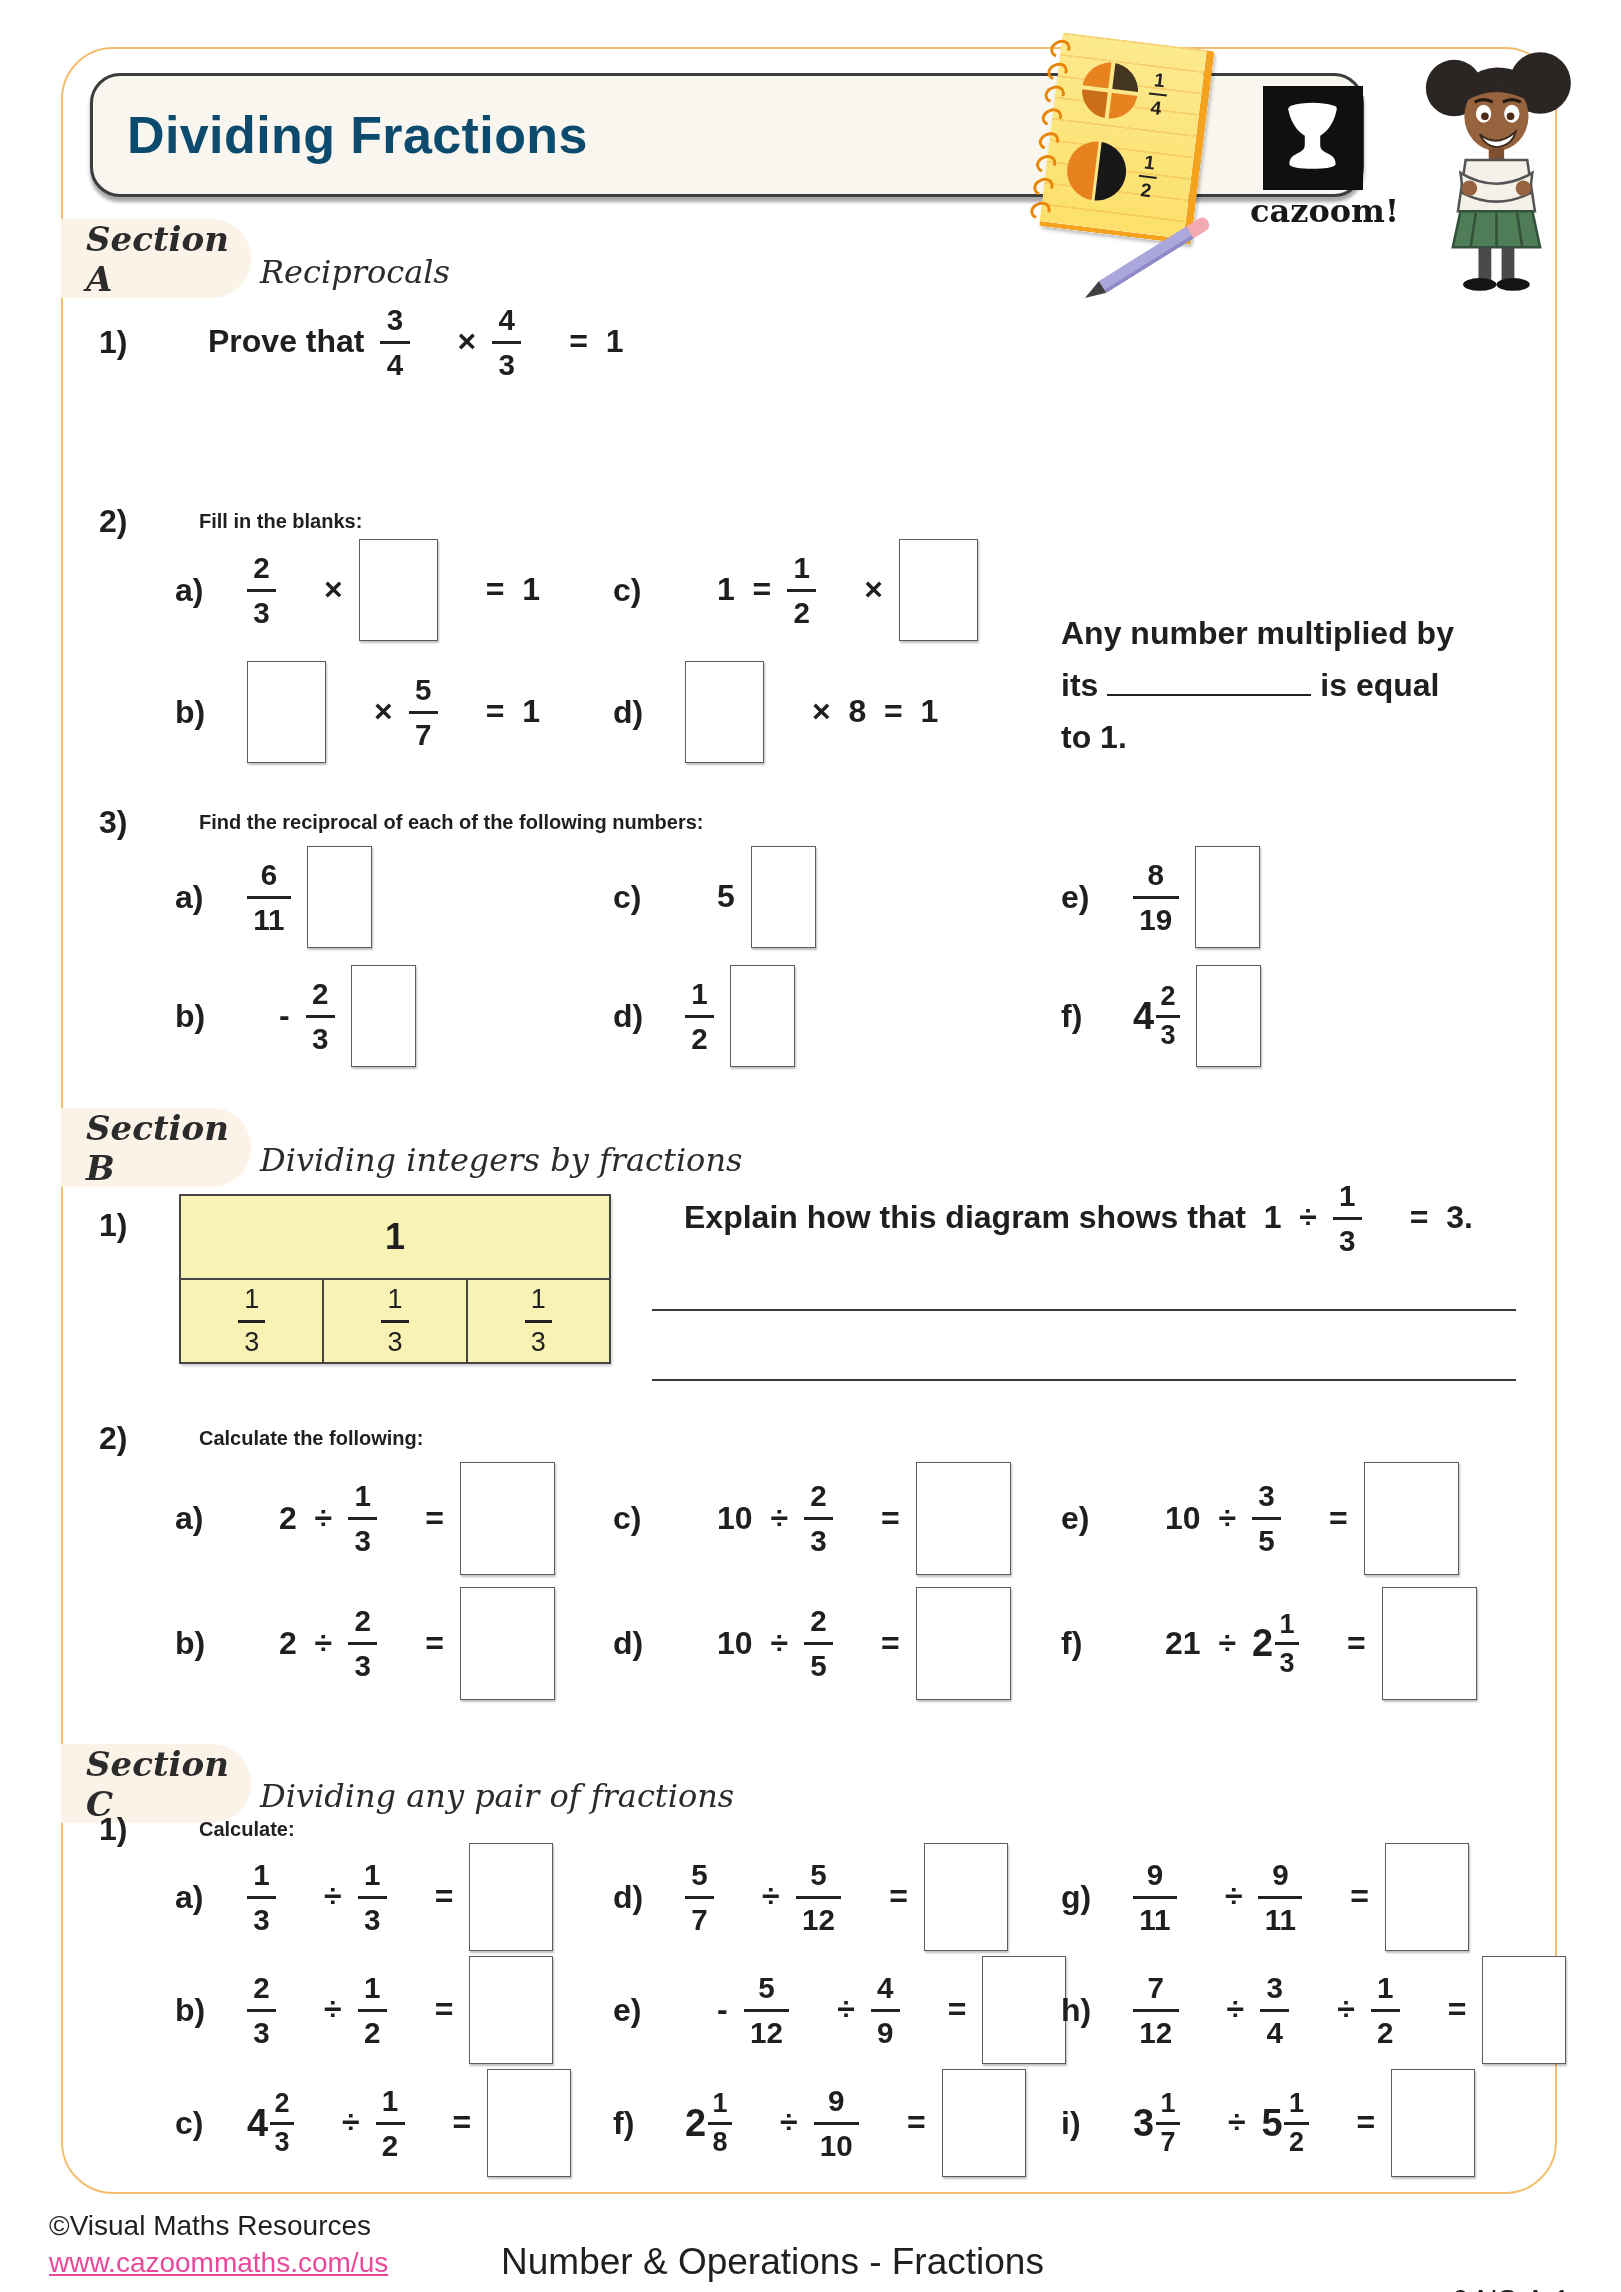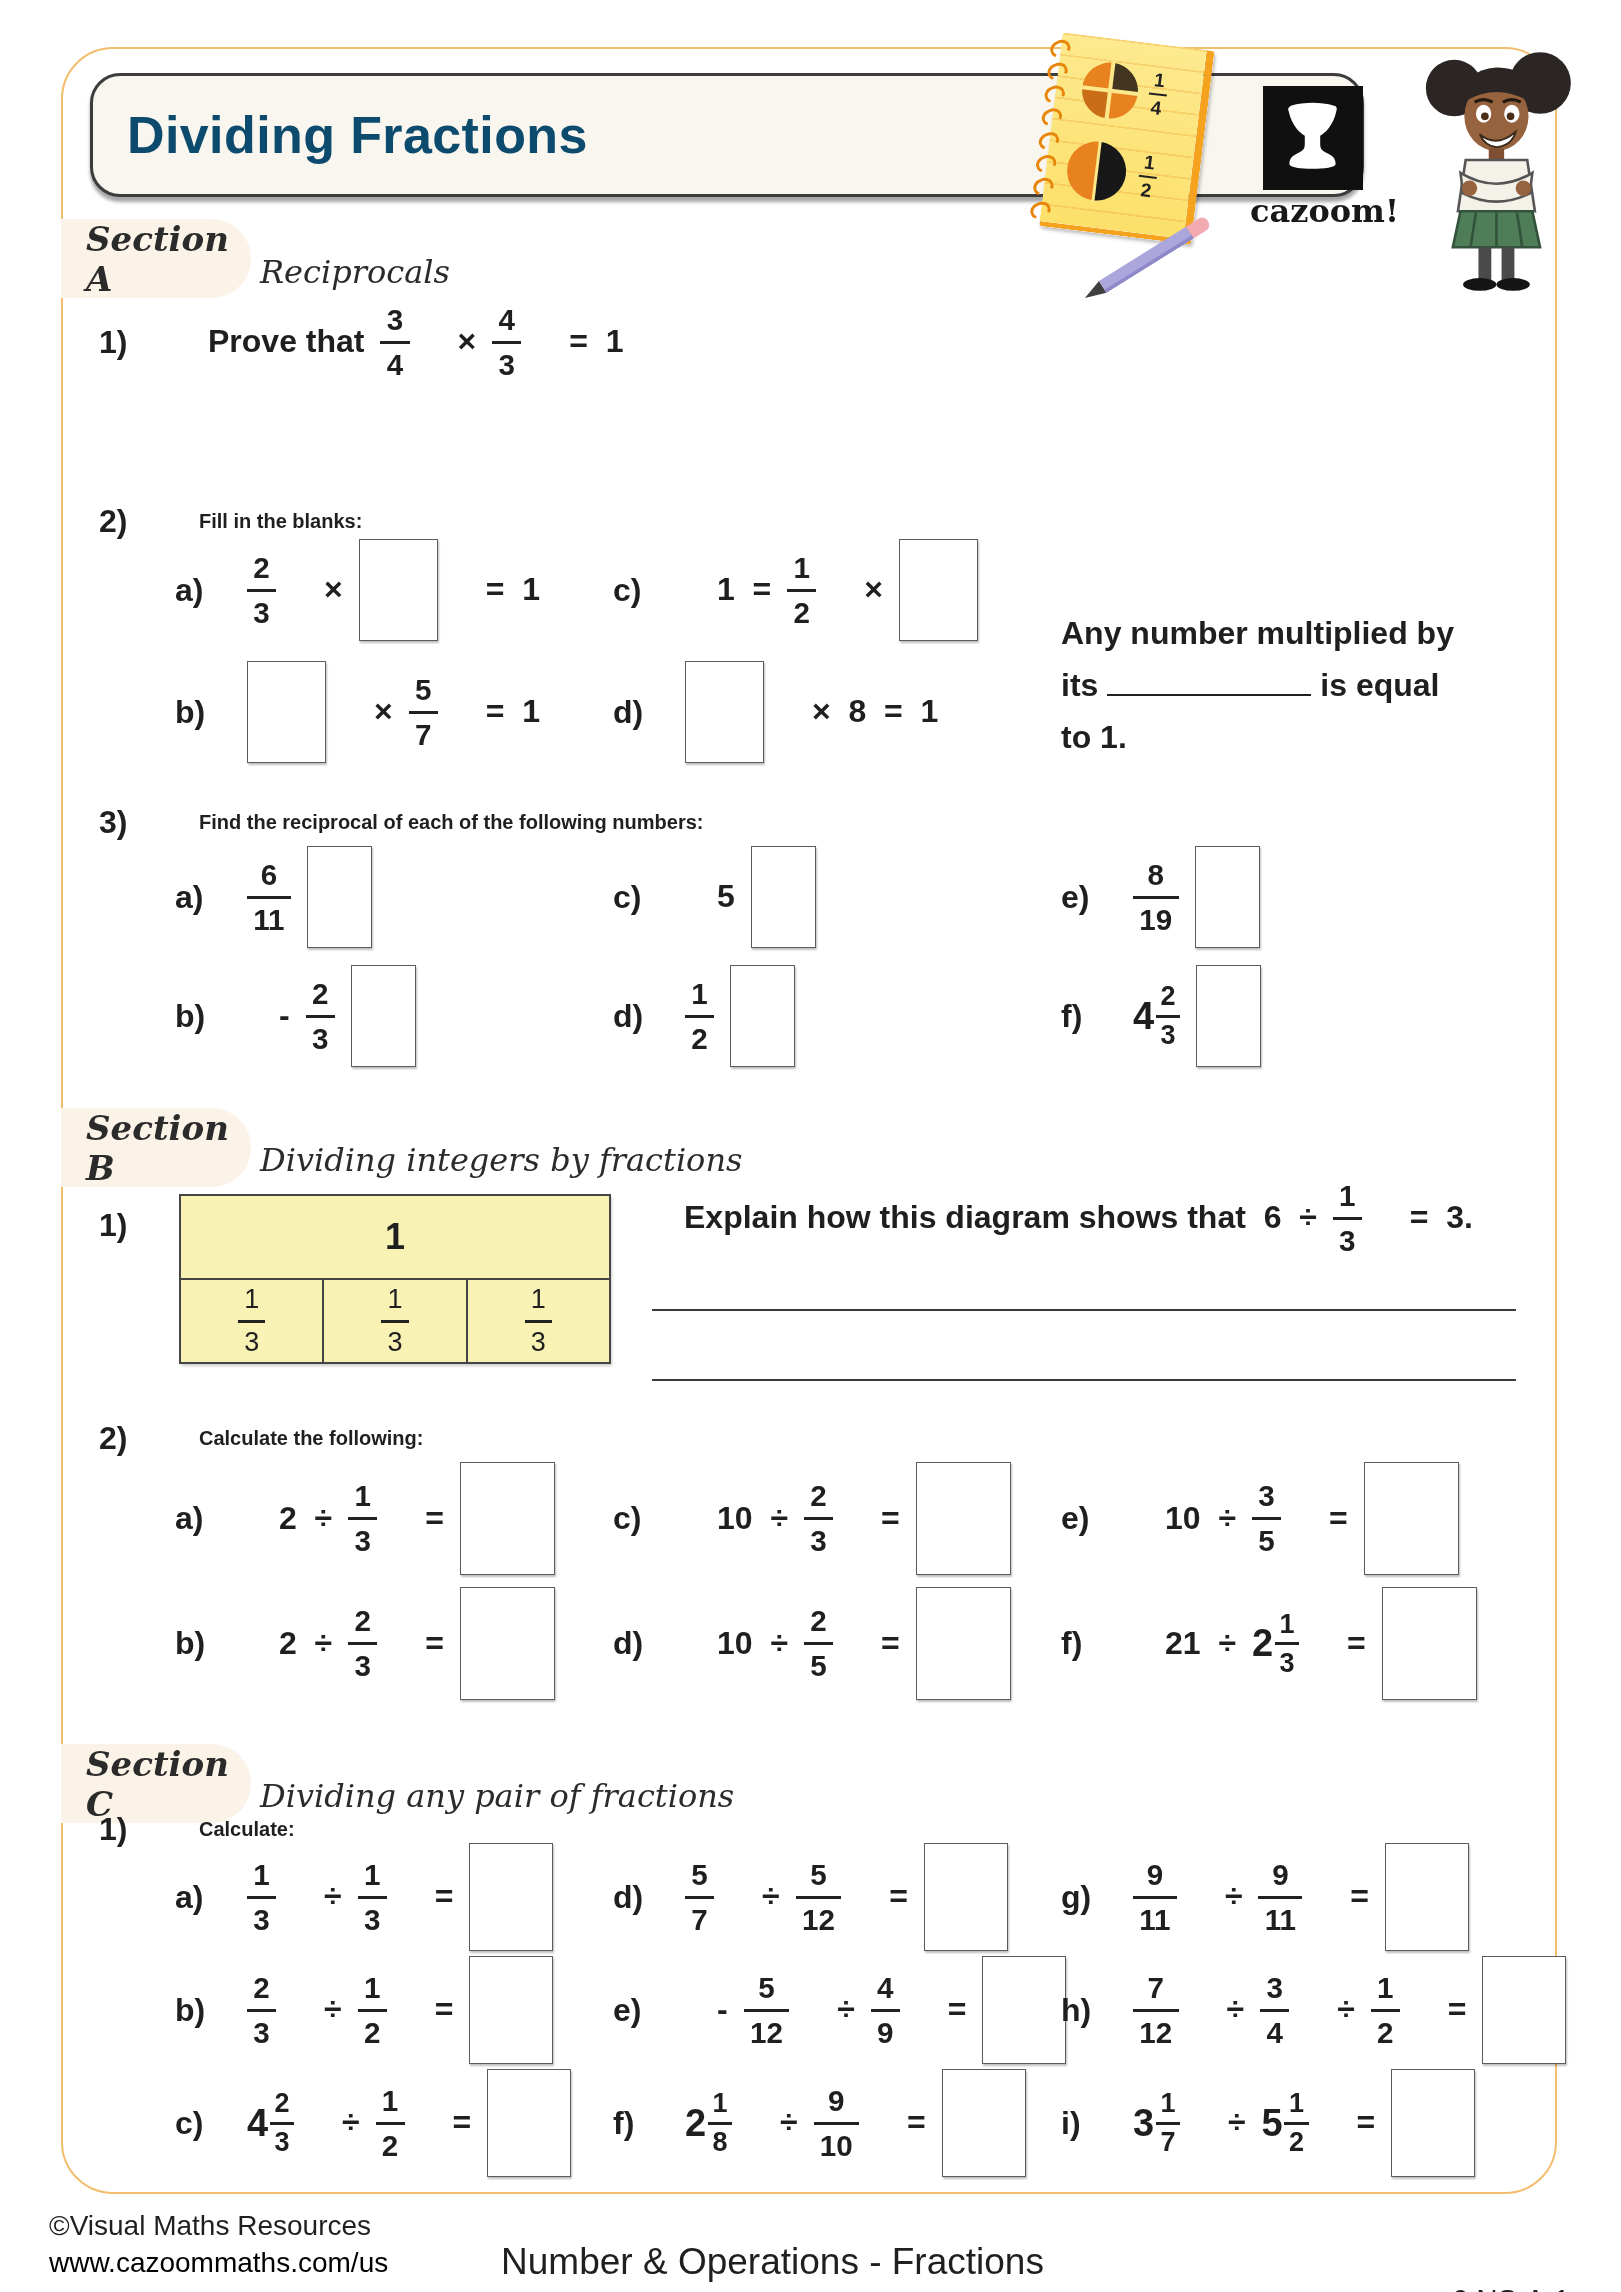--- a/index.html
+++ b/index.html
@@ -103,21 +103,21 @@
               display:flex; align-items:center; justify-content:center; font-size:36px; font-weight:bold; }
   .diag-row { display:flex; }
   .diag-cell { flex:1; height:84px; background:#F8F2B5; border:2.7px solid #454545; border-top:none;
                box-sizing:border-box; display:flex; align-items:center; justify-content:center; }
   .diag-cell + .diag-cell { border-left:none; }
   .diag-cell .frac { font-size:27px; }
   .ans-line { height:0; border-bottom:2.7px solid #3a3a3a; width:864px; z-index:3; }
 
   
   .f-copy { left:49px; top:2210px; font-size:28px; z-index:3; }
-  .f-link { color:#000000; display:inline-block; margin-top:5.4px; }
+  .f-link { color:#ec4899; text-decoration:underline; display:inline-block; margin-top:5.4px; }
   .f-center { left:0; top:2241px; width:1545px; text-align:center; font-size:37px; z-index:3; }
   .f-right { right:52px; top:2237px; font-size:29.6px; z-index:3;margin-top:46px; }
 </style>
 </head>
 <body>
 
 <div class="abs frame"></div>
 
 <div class="abs title-box">
   <span class="title">Dividing Fractions</span>
@@ -360,21 +360,21 @@
     <div class="diag-cell">
       <span class="frac">
         <span class="fn">1</span>
         <span class="fd">3</span>
       </span>
     </div>
   </div>
 </div>
 <div class="abs prob-row" style="left:652px; top:1179px">
   <span class="toks">
-      <span class="tok-text">Explain how this diagram shows that  6  ÷</span>
+      <span class="tok-text">Explain how this diagram shows that  1  ÷</span>
       <span class="frac">
         <span class="fn">1</span>
         <span class="fd">3</span>
       </span>
       <span class="tok-text">=  3.</span>
     </span>
 </div>
 <div class="abs ans-line" style="left:652px; top:1309px"></div>
 <div class="abs ans-line" style="left:652px; top:1379px"></div>
 

